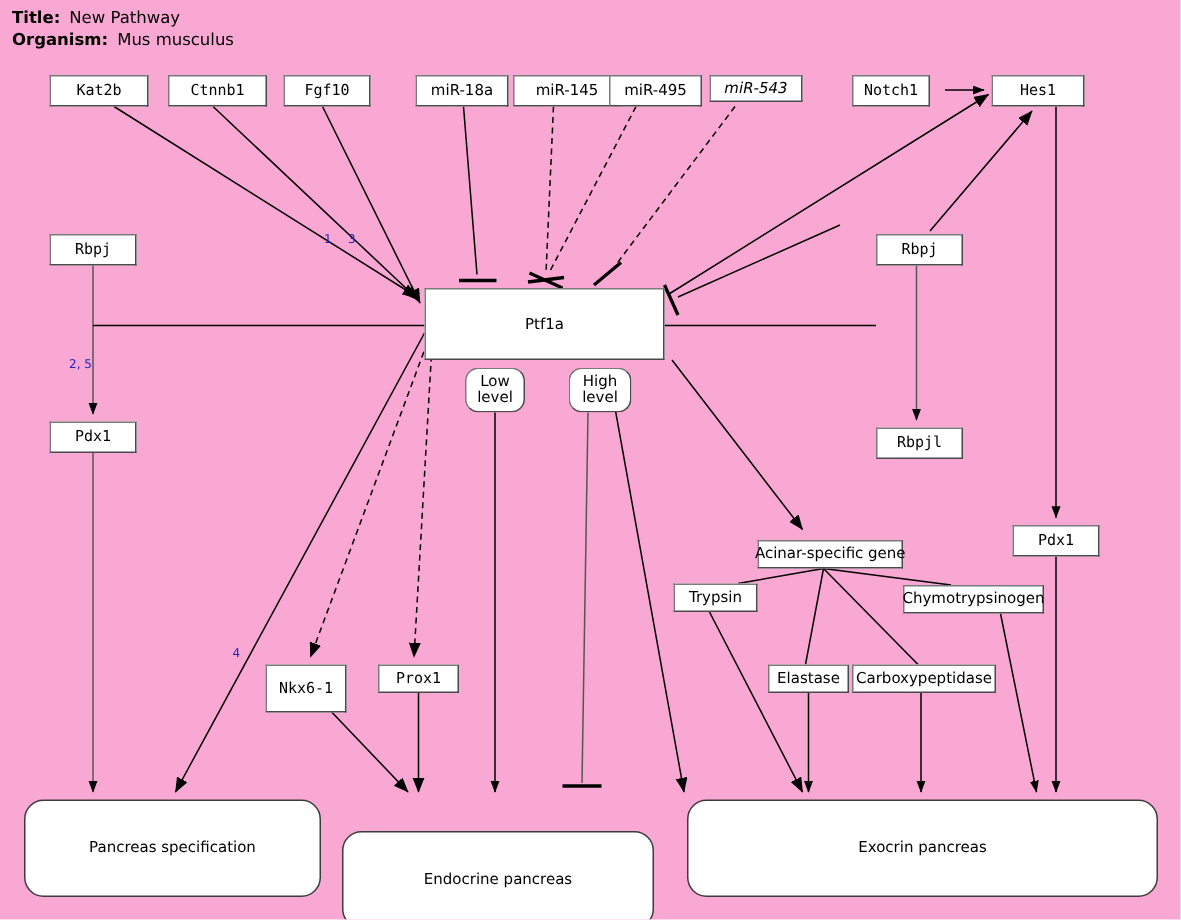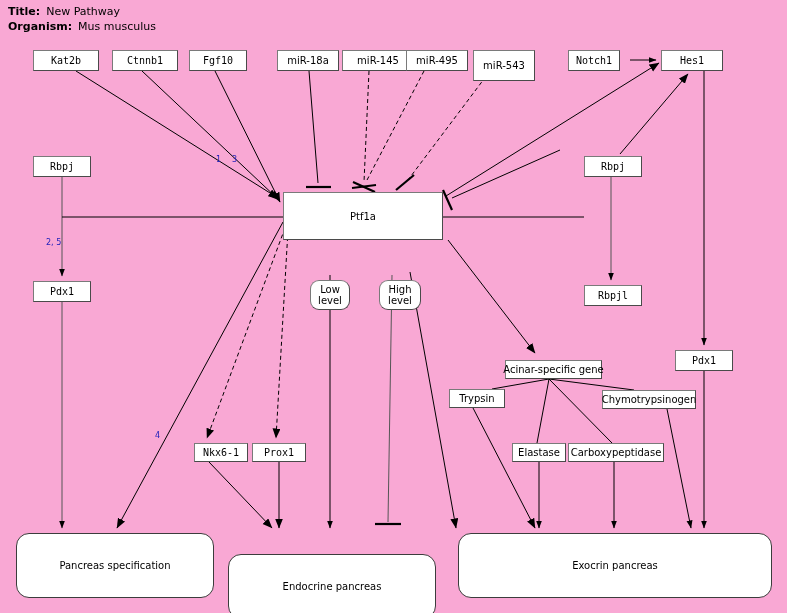--- a/index.html
+++ b/index.html
@@ -51,21 +51,20 @@
   }
   .node.mono {
     font-family: "DejaVu Sans Mono", monospace;
     font-size: 10px;
   }
   .node.level {
     border-radius: 9px;
     line-height: 11px;
     flex-direction: column;
     font-size: 10px;
-    margin-top: 35px;
   }
   .outcome {
     position: absolute;
     box-sizing: border-box;
     background: #ffffff;
     border: 1px solid #3c3c3c;
     border-radius: 13px;
     display: flex;
     align-items: center;
     justify-content: center;
@@ -177,21 +176,21 @@
     </g>
   </svg>
 
   <div id="nodes-layer">
       <div class="node mono" style="left: 33px; top: 50px; width: 66px; height: 21px; text-align: center;">Kat2b</div>
       <div class="node mono" style="left: 112px; top: 50px; width: 66px; height: 21px;">Ctnnb1</div>
       <div class="node mono" style="left: 189px; top: 50px; width: 58px; height: 21px;">Fgf10</div>
       <div class="node" style="left: 277px; top: 50px; width: 62px; height: 21px;">miR-18a</div>
       <div class="node" style="left: 342px; top: 50px; width: 72px; height: 21px;">miR-145</div>
       <div class="node" style="left: 406px; top: 50px; width: 62px; height: 21px;">miR-495</div>
-      <div class="node" style="left: 473px; top: 50px; width: 62px; height: 31px;">miR-543</div>
+      <div class="node" style="left: 473px; top: 50px; width: 62px; height: 18px; font-style: italic;">miR-543</div>
       <div class="node mono" style="left: 568px; top: 50px; width: 52px; height: 21px;">Notch1</div>
       <div class="node mono" style="left: 661px; top: 50px; width: 62px; height: 21px;">Hes1</div>
       <div class="node mono" style="left: 33px; top: 156px; width: 58px; height: 21px;">Rbpj</div>
       <div class="node mono" style="left: 584px; top: 156px; width: 58px; height: 21px;">Rbpj</div>
       <div class="node" style="left: 283px; top: 192px; width: 160px; height: 48px;">Ptf1a</div>
       <div class="node level" style="left: 310px; top: 245px; width: 40px; height: 30px;">
         <span>Low</span>
         <span>level</span>
       </div>
       <div class="node level" style="left: 379px; top: 245px; width: 42px; height: 30px;">
@@ -199,21 +198,21 @@
         <span>level</span>
       </div>
       <div class="node mono" style="left: 33px; top: 281px; width: 58px; height: 21px;">Pdx1</div>
       <div class="node mono" style="left: 584px; top: 285px; width: 58px; height: 21px;">Rbpjl</div>
       <div class="node mono" style="left: 675px; top: 350px; width: 58px; height: 21px;">Pdx1</div>
       <div class="node" style="left: 505px; top: 360px; width: 97px; height: 19px;">Acinar-specific gene</div>
       <div class="node" style="left: 449px; top: 389px; width: 56px; height: 19px;">Trypsin</div>
       <div class="node" style="left: 602px; top: 390px; width: 94px; height: 19px;">Chymotrypsinogen</div>
       <div class="node" style="left: 512px; top: 443px; width: 54px; height: 19px;">Elastase</div>
       <div class="node" style="left: 568px; top: 443px; width: 96px; height: 19px;">Carboxypeptidase</div>
-      <div class="node mono" style="left: 177px; top: 443px; width: 54px; height: 19px; margin-left: 17px;">Nkx6-1</div>
+      <div class="node mono" style="left: 177px; top: 443px; width: 54px; height: 32px;">Nkx6-1</div>
       <div class="node mono" style="left: 252px; top: 443px; width: 54px; height: 19px;">Prox1</div>
     </div>
   <div id="outcomes-layer">
       <div class="outcome" style="left: 16px; top: 533px; width: 198px; height: 65px;">Pancreas specification</div>
       <div class="outcome" style="left: 228px; top: 554px; width: 208px; height: 65px;">Endocrine pancreas</div>
       <div class="outcome" style="left: 458px; top: 533px; width: 314px; height: 65px;">Exocrin pancreas</div>
     </div>
   <div id="reflabels-layer">
       <div class="reflabel" style="left: 216px; top: 155px; color: rgb(34, 34, 187);">1</div>
       <div class="reflabel" style="left: 232px; top: 155px; color: rgb(34, 34, 187);">3</div>

